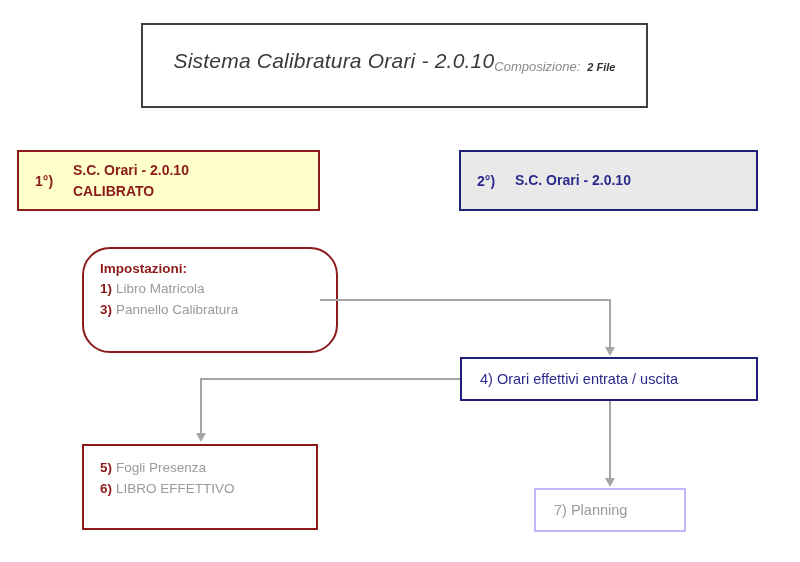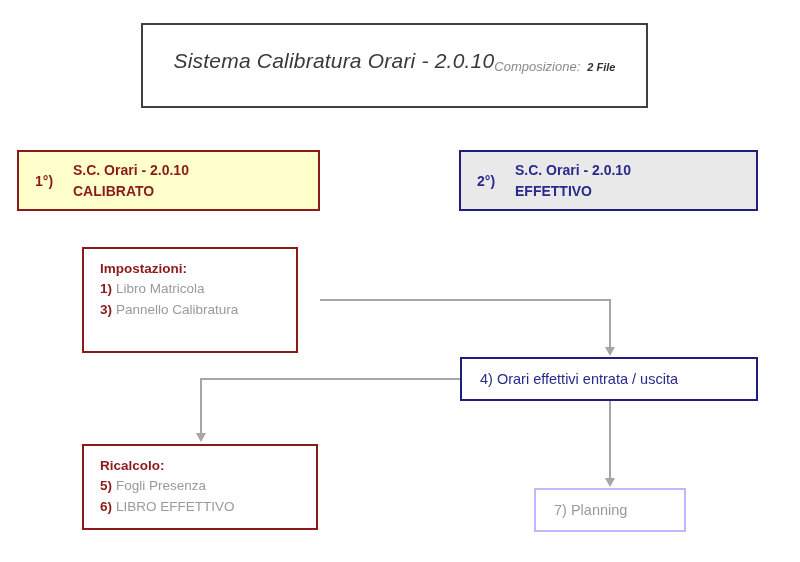--- a/index.html
+++ b/index.html
@@ -170,40 +170,38 @@
     <div class="hdr-lines">
       <div class="hdr-line t-red">S.C. Orari - 2.0.10</div>
       <div class="hdr-line t-red">CALIBRATO</div>
     </div>
   </div>
 
   <div class="box box-navy fill-lgray hdr-box" style="left:459px; top:150px; width:299px; height:61px;">
     <div class="hdr-ord t-navy">2°)</div>
     <div class="hdr-lines">
       <div class="hdr-line t-navy">S.C. Orari - 2.0.10</div>
-      <div class="hdr-line t-navy">EFFETTIVO</div>
-    </div>
-  </div>
-
-  <div class="box box-red list-box" style="left:82px; top:247px; width:216px; height:106px;">
+    </div>
+  </div>
+
+  <div class="box box-red list-box" style="left:82px; top:247px; width:256px; height:106px;border-radius:28px;">
     <div class="list-head">Impostazioni:</div>
     <div class="list-row">
       <span class="list-num">1)</span><span class="list-txt">Libro Matricola</span>
     </div>
     <div class="list-row">
       <span class="list-num">3)</span><span class="list-txt">Pannello Calibratura</span>
     </div>
   </div>
 
   <div class="box box-navy single-box" style="left:460px; top:357px; width:298px; height:44px;">
     <div class="single-txt navy">4) Orari effettivi entrata / uscita</div>
   </div>
 
   <div class="box box-red list-box" style="left:82px; top:444px; width:236px; height:86px;">
-    <div class="list-head">Ricalcolo:</div>
     <div class="list-row">
       <span class="list-num">5)</span><span class="list-txt">Fogli Presenza</span>
     </div>
     <div class="list-row">
       <span class="list-num">6)</span><span class="list-txt">LIBRO EFFETTIVO</span>
     </div>
   </div>
 
   <div class="box box-gray single-box" style="left:534px; top:488px; width:152px; height:44px;">
     <div class="single-txt gray">7) Planning</div>

